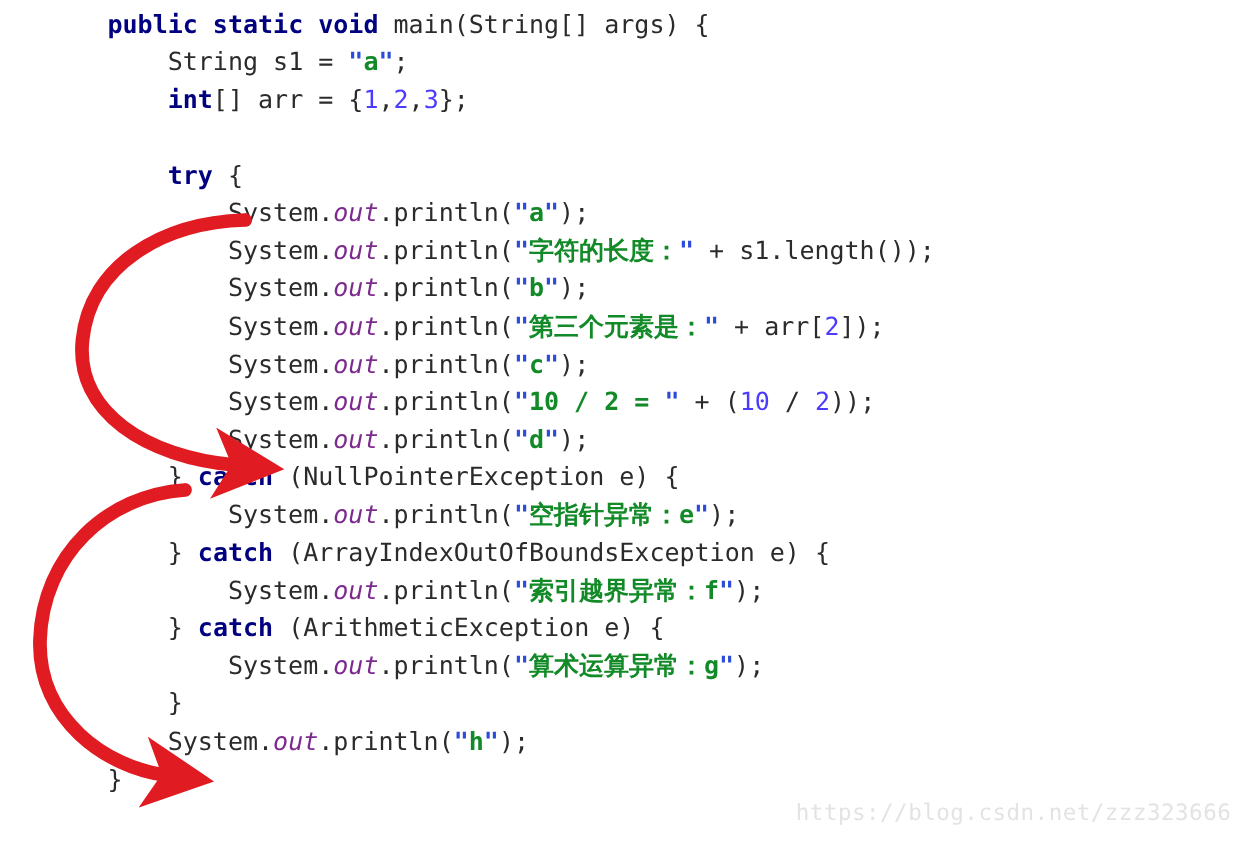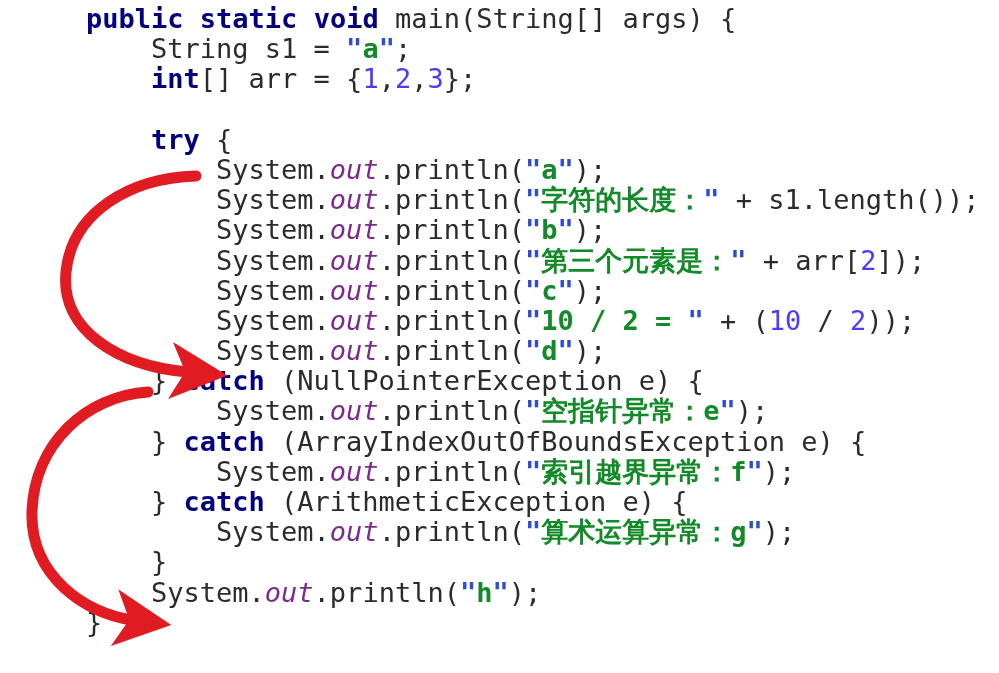--- a/index.html
+++ b/index.html
@@ -21,21 +21,21 @@
     top: 0;
     width: 999px;
     height: 673px;
   }
 
   .code-block {
     position: absolute;
     left: 86px;
     top: 4px;
     font-family: "DejaVu Sans Mono", "Liberation Mono", monospace;
-    font-size: 27px;
+    font-size: 20px;
     line-height: 30.2px;
     white-space: pre;
     color: #222222;
     letter-spacing: 0px;
   }
 
   .ln {
     display: block;
     height: 30.2px;
     white-space: pre;
@@ -86,13 +86,14 @@
       <marker id="ah2" markerWidth="5.2" markerHeight="5.2" refX="1.6" refY="2.6" orient="auto" markerUnits="strokeWidth">
         <path d="M0,0 L5.2,2.6 L0,5.2 L1.35,2.6 Z" fill="#e01b22"></path>
       </marker>
     </defs>
 
     <path d="M 196,176 C 130,178 72,212 66,272 C 60,330 118,366 188,372" fill="none" stroke="#e01b22" stroke-width="11" stroke-linecap="round" marker-end="url(#ah1)"></path>
 
     <path d="M 148,392 C 86,396 34,444 32,512 C 30,576 86,614 132,620" fill="none" stroke="#e01b22" stroke-width="11" stroke-linecap="round" marker-end="url(#ah2)"></path>
   </svg>
 
+  <div class="watermark">https://blog.csdn.net/zzz323666</div>
 </div>
 
 </body></html>

